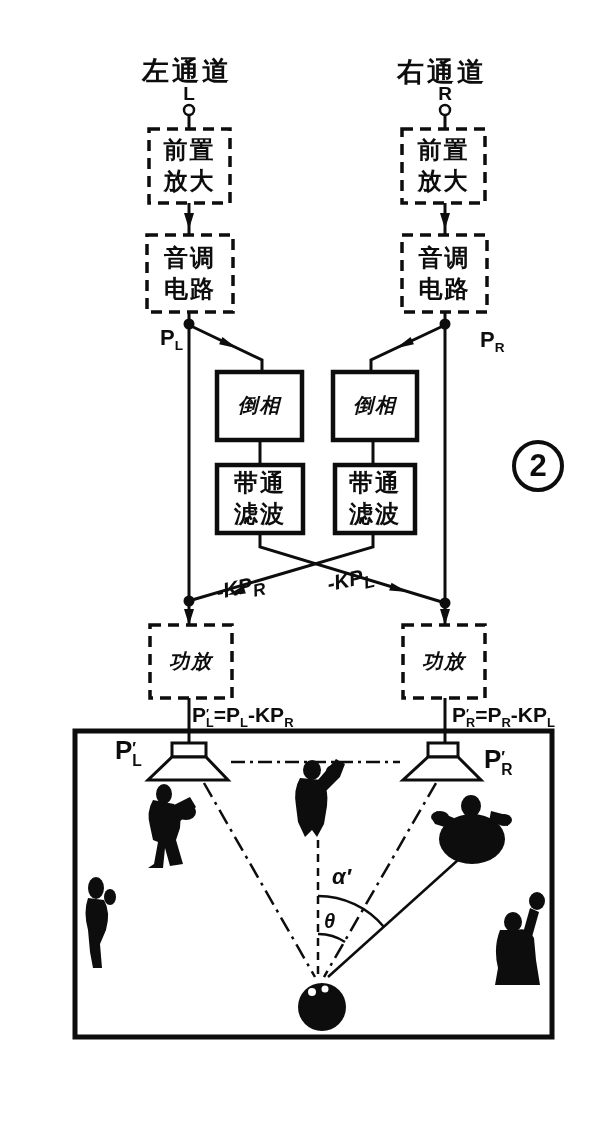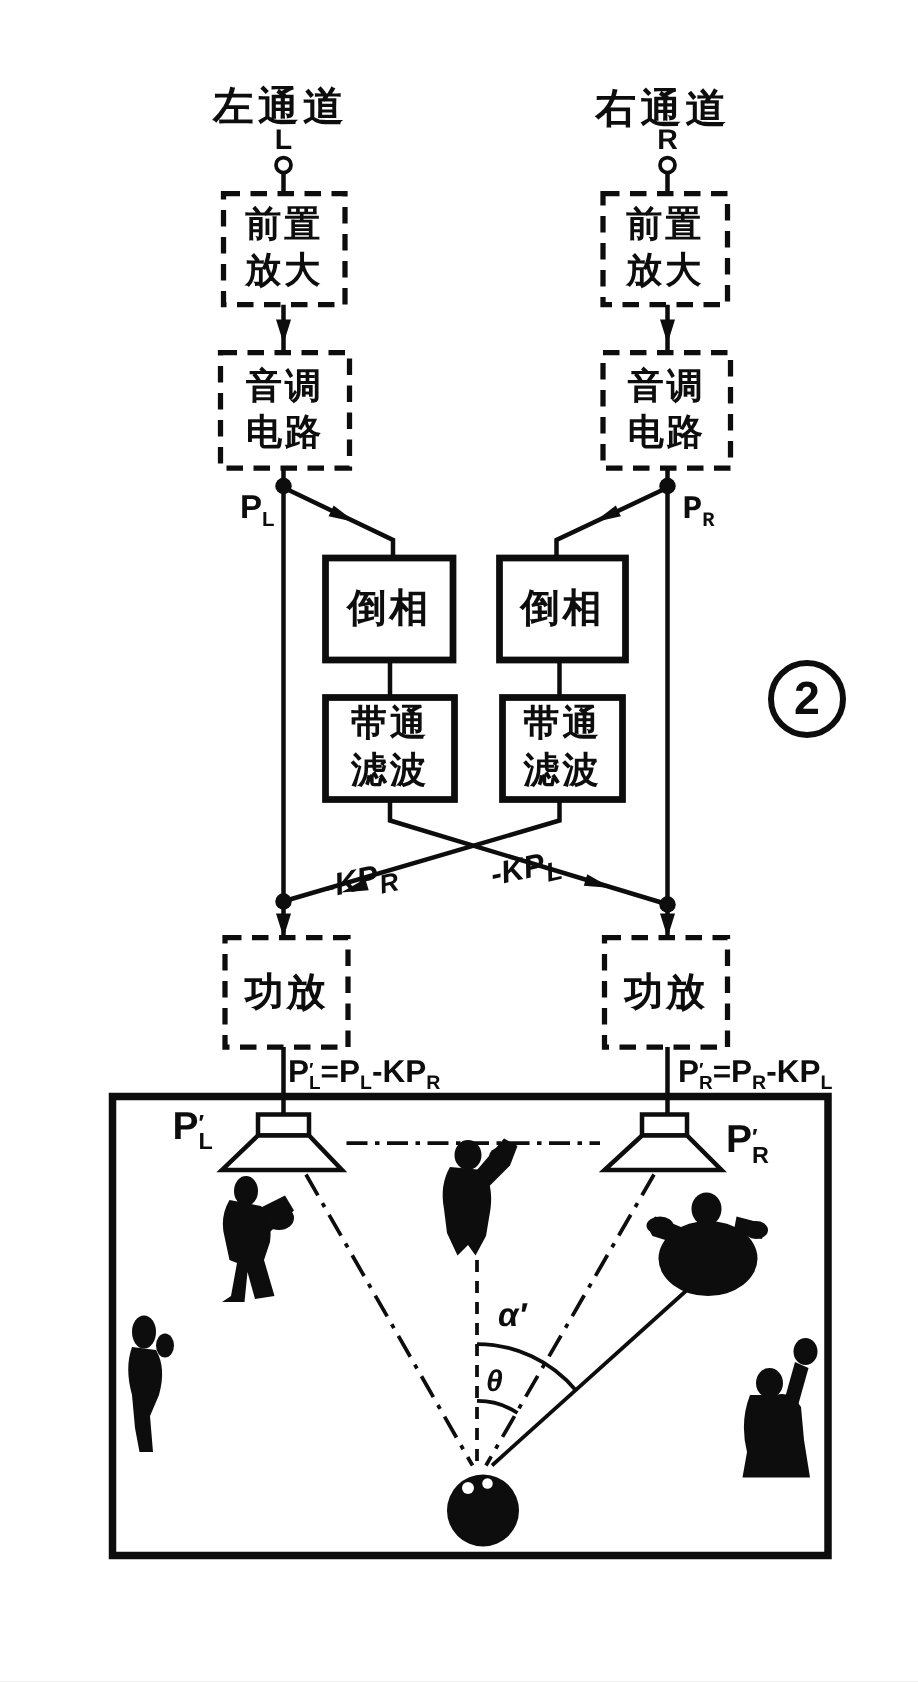--- a/index.html
+++ b/index.html
@@ -9,21 +9,21 @@
   }
   #art{position:absolute;left:0;top:0;}
   .txt{position:absolute;white-space:nowrap;color:#0d0d0d;}
   .chan{font-size:27px;font-weight:bold;letter-spacing:3px;}
   .term{font-size:19px;font-weight:bold;width:26px;text-align:center;}
   .block{
     position:absolute;display:flex;align-items:center;justify-content:center;
     text-align:left;font-weight:bold;line-height:1.28;letter-spacing:2px;
   }
   .f24{font-size:24px;}
-  .f26{font-size:26px;}
+  .f26{font-size:20px;font-style:italic;}
   .sig{font-size:22px;font-weight:bold;}
   .sig sub,.formula sub{font-size:0.62em;font-weight:bold;}
   .kp{font-size:21px;font-weight:bold;font-style:italic;transform:rotate(-12deg);transform-origin:left bottom;}
   .formula{font-size:21px;font-weight:bold;}
   .bigsig{font-size:26px;font-weight:bold;}
   .ss{display:inline-block;vertical-align:-0.42em;line-height:0.72;font-size:0.6em;text-align:left;}
   .ss .pr,.ss .sb{display:block;}
   .angle{font-weight:bold;font-style:italic;}
   #fig-circle{
     position:absolute;left:512px;top:440px;width:44px;height:44px;
@@ -192,21 +192,21 @@
   </div>
 
   <div class="block f26" style="left:150px;top:625px;width:82px;height:73px;">
     <span>功放</span>
   </div>
   <div class="block f26" style="left:403px;top:625px;width:82px;height:73px;">
     <span>功放</span>
   </div>
 
   <div class="txt sig" style="left:160px;top:325px;"><span>P</span><sub>L</sub></div>
-  <div class="txt sig" style="left:455px;top:327px;font-family:Liberation Mono, monospace;"><span>P</span><sub>R</sub></div>
+  <div class="txt sig" style="left:480px;top:327px;"><span>P</span><sub>R</sub></div>
 
   <div class="txt kp" style="left:220px;top:580px;"><span>-KP</span><sub>R</sub></div>
   <div class="txt kp" style="left:331px;top:572px;"><span>-KP</span><sub>L</sub></div>
 
   <div class="txt formula" style="left:192px;top:703px;">
     <span>P</span><span class="ss"><span class="pr">′</span><span class="sb">L</span></span><span>=</span><span>P</span><sub>L</sub><span>-</span><span>KP</span><sub>R</sub>
   </div>
   <div class="txt formula" style="left:452px;top:703px;">
     <span>P</span><span class="ss"><span class="pr">′</span><span class="sb">R</span></span><span>=</span><span>P</span><sub>R</sub><span>-</span><span>KP</span><sub>L</sub>
   </div>

